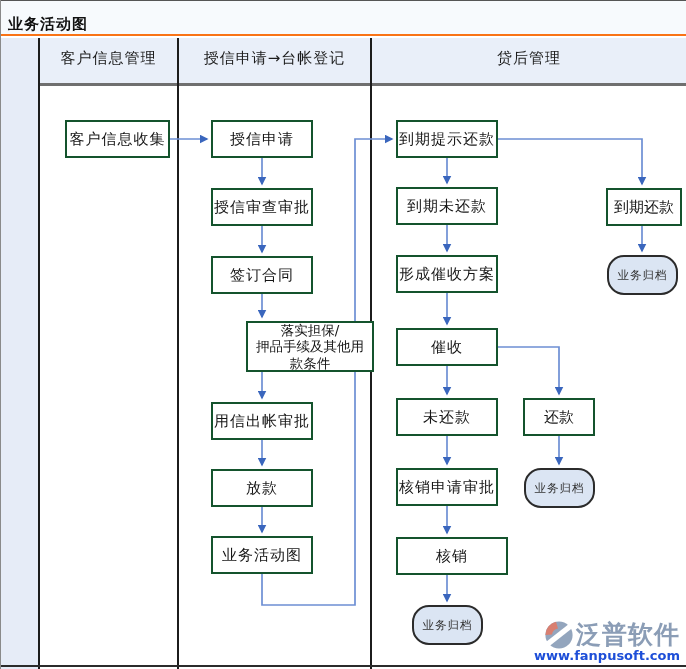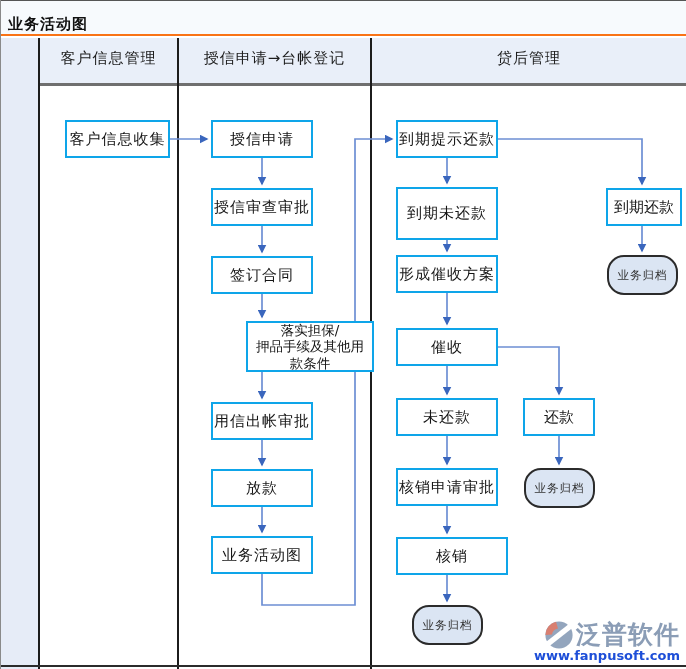--- a/index.html
+++ b/index.html
@@ -26,21 +26,21 @@
   .left-strip{
     position:absolute;left:0;top:38px;width:38px;height:631px;
     background:#e6ecf7;box-sizing:border-box;
   }
   .vline{position:absolute;top:38px;width:2px;height:631px;background:#1c1c1c;}
   .bottom-line{position:absolute;left:0;top:665px;width:686px;height:2px;background:#2b2b2b;}
   
   .edges{position:absolute;left:0;top:0;z-index:2;}
   
   .node{
-    position:absolute;z-index:3;background:#fff;border:2px solid #0ea5e9;
+    position:absolute;z-index:3;background:#fff;border:2px solid #14532d;
     display:flex;align-items:center;justify-content:center;text-align:center;
     font-size:15px;color:#151515;box-sizing:border-box;letter-spacing:1px;
   }
   .node.small{letter-spacing:0;}
   .node.multiline{white-space:pre-line;font-size:13.5px;line-height:1.22;letter-spacing:0;margin-left:48px;}
   .terminal{
     position:absolute;z-index:3;background:#dbe5f3;border:2px solid #2b2b2b;border-radius:17px;
     display:flex;align-items:center;justify-content:center;
     font-size:11.5px;color:#333;box-sizing:border-box;letter-spacing:1px;
   }
@@ -105,21 +105,21 @@
   <div class="node" style="left:210px;top:188px;width:102px;height:38px">授信审查审批</div>
   <div class="node" style="left:210px;top:256px;width:102px;height:38px">签订合同</div>
   <div class="node multiline" style="left:197px;top:321px;width:128px;height:51px">落实担保/
 押品手续及其他用
 款条件</div>
   <div class="node" style="left:210px;top:402px;width:102px;height:38px">用信出帐审批</div>
   <div class="node" style="left:210px;top:469px;width:102px;height:38px">放款</div>
   <div class="node" style="left:210px;top:536px;width:102px;height:38px">业务活动图</div>
 
   <div class="node" style="left:395px;top:120px;width:102px;height:38px">到期提示还款</div>
-  <div class="node" style="left:395px;top:187px;width:102px;height:53px">到期未还款</div>
+  <div class="node" style="left:395px;top:187px;width:102px;height:38px">到期未还款</div>
   <div class="node" style="left:395px;top:255px;width:102px;height:38px">形成催收方案</div>
   <div class="node" style="left:395px;top:328px;width:102px;height:38px">催收</div>
   <div class="node" style="left:395px;top:398px;width:102px;height:38px">未还款</div>
   <div class="node" style="left:395px;top:468px;width:102px;height:38px">核销申请审批</div>
   <div class="node" style="left:395px;top:537px;width:112px;height:38px">核销</div>
   <div class="terminal" style="left:411px;top:605px;width:71px;height:40px">业务归档</div>
 
   <div class="node small" style="left:605px;top:188px;width:76px;height:38px">到期还款</div>
   <div class="terminal" style="left:606px;top:255px;width:71px;height:40px">业务归档</div>
   <div class="node small" style="left:522px;top:398px;width:72px;height:38px">还款</div>

